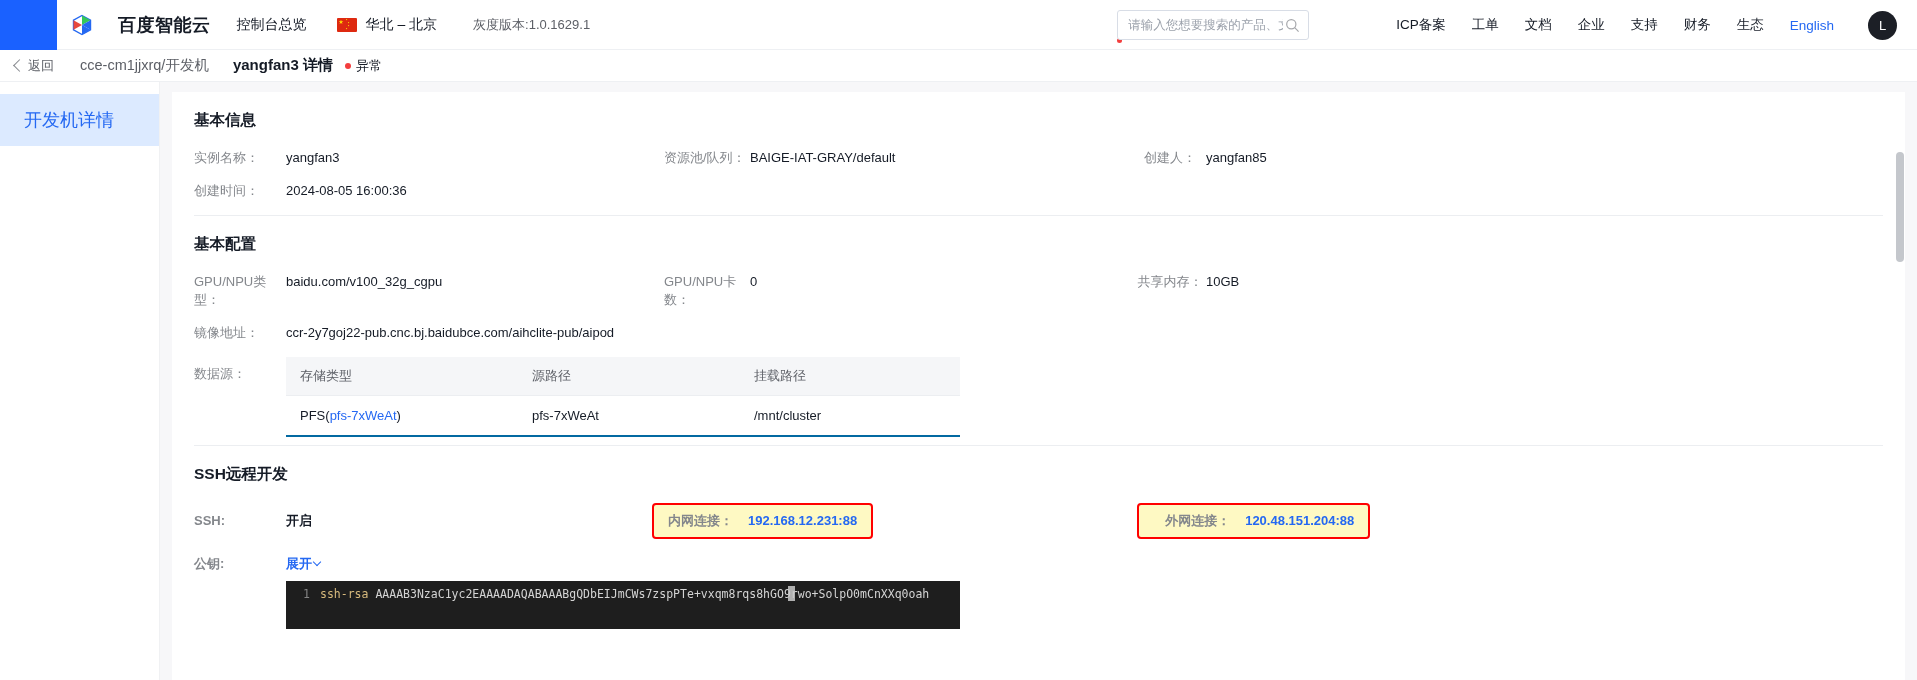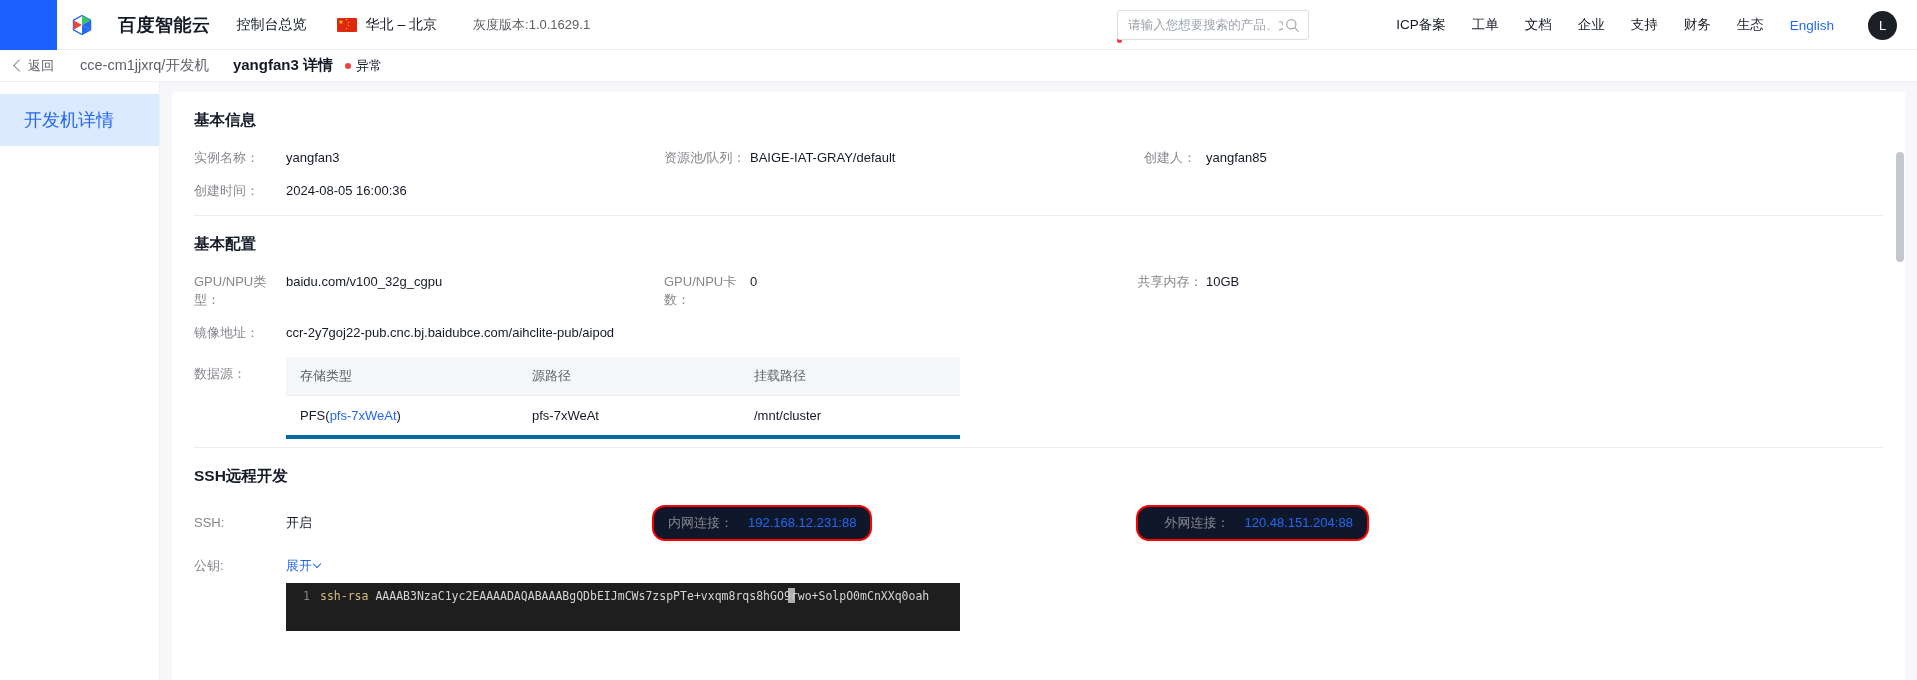--- a/index.html
+++ b/index.html
@@ -137,32 +137,32 @@
 
   
   .ds-row { display: flex; align-items: flex-start; }
   .ds-label { color: #84878c; width: 92px; flex: 0 0 92px; font-size: 13px; padding-top: 8px; }
   .ds-table { width: 674px; border-collapse: collapse; font-size: 13px; }
   .ds-table th {
     background: #f5f6f8; color: #5c5f66; font-weight: normal; text-align: left;
     padding: 10px 0 10px 14px; border-bottom: 1px solid #eceef1;
   }
   .ds-table td {
-    padding: 12px 0 12px 14px; color: #151b26; border-bottom: 4px solid #0369a1;
+    padding: 12px 0 12px 14px; color: #151b26; border-bottom: 2px solid #0369a1;
   }
   .ds-table .c1 { width: 232px; }
   .ds-table .c2 { width: 222px; }
   .link-blue { color: #2468f2; text-decoration: none; cursor: pointer; }
 
   
   .ssh-fields { position: relative; }
-  .ssh-row { display: flex; align-items: center; margin-bottom: 16px; }
+  .ssh-row { display: flex; align-items: center; margin-bottom: 16px; font-weight: bold; }
   .highlight-box {
-    border: 2.5px solid #ff0000; border-radius: 13px; padding: 7px 14px;
-    display: flex; align-items: baseline; background: #0f172a;
+    border: 2.5px solid #ff0000; border-radius: 4px; padding: 7px 14px;
+    display: flex; align-items: baseline; background: #fef9c3;
   }
   .highlight-box .field-label { width: 80px; flex: 0 0 80px; }
   .conn-value { color: #2468f2; cursor: pointer; }
   .expand-link { color: #2468f2; cursor: pointer; display: inline-flex; align-items: center; gap: 2px; }
   .chev-down { width: 6px; height: 6px; border-right: 1.3px solid #2468f2; border-bottom: 1.3px solid #2468f2;
                transform: rotate(45deg); display: inline-block; position: relative; top: -2px; }
 
   .code-block {
     background: #1e1e1e; width: 674px; height: 48px; margin-left: 92px;
     display: flex; align-items: flex-start; padding-top: 6px;

